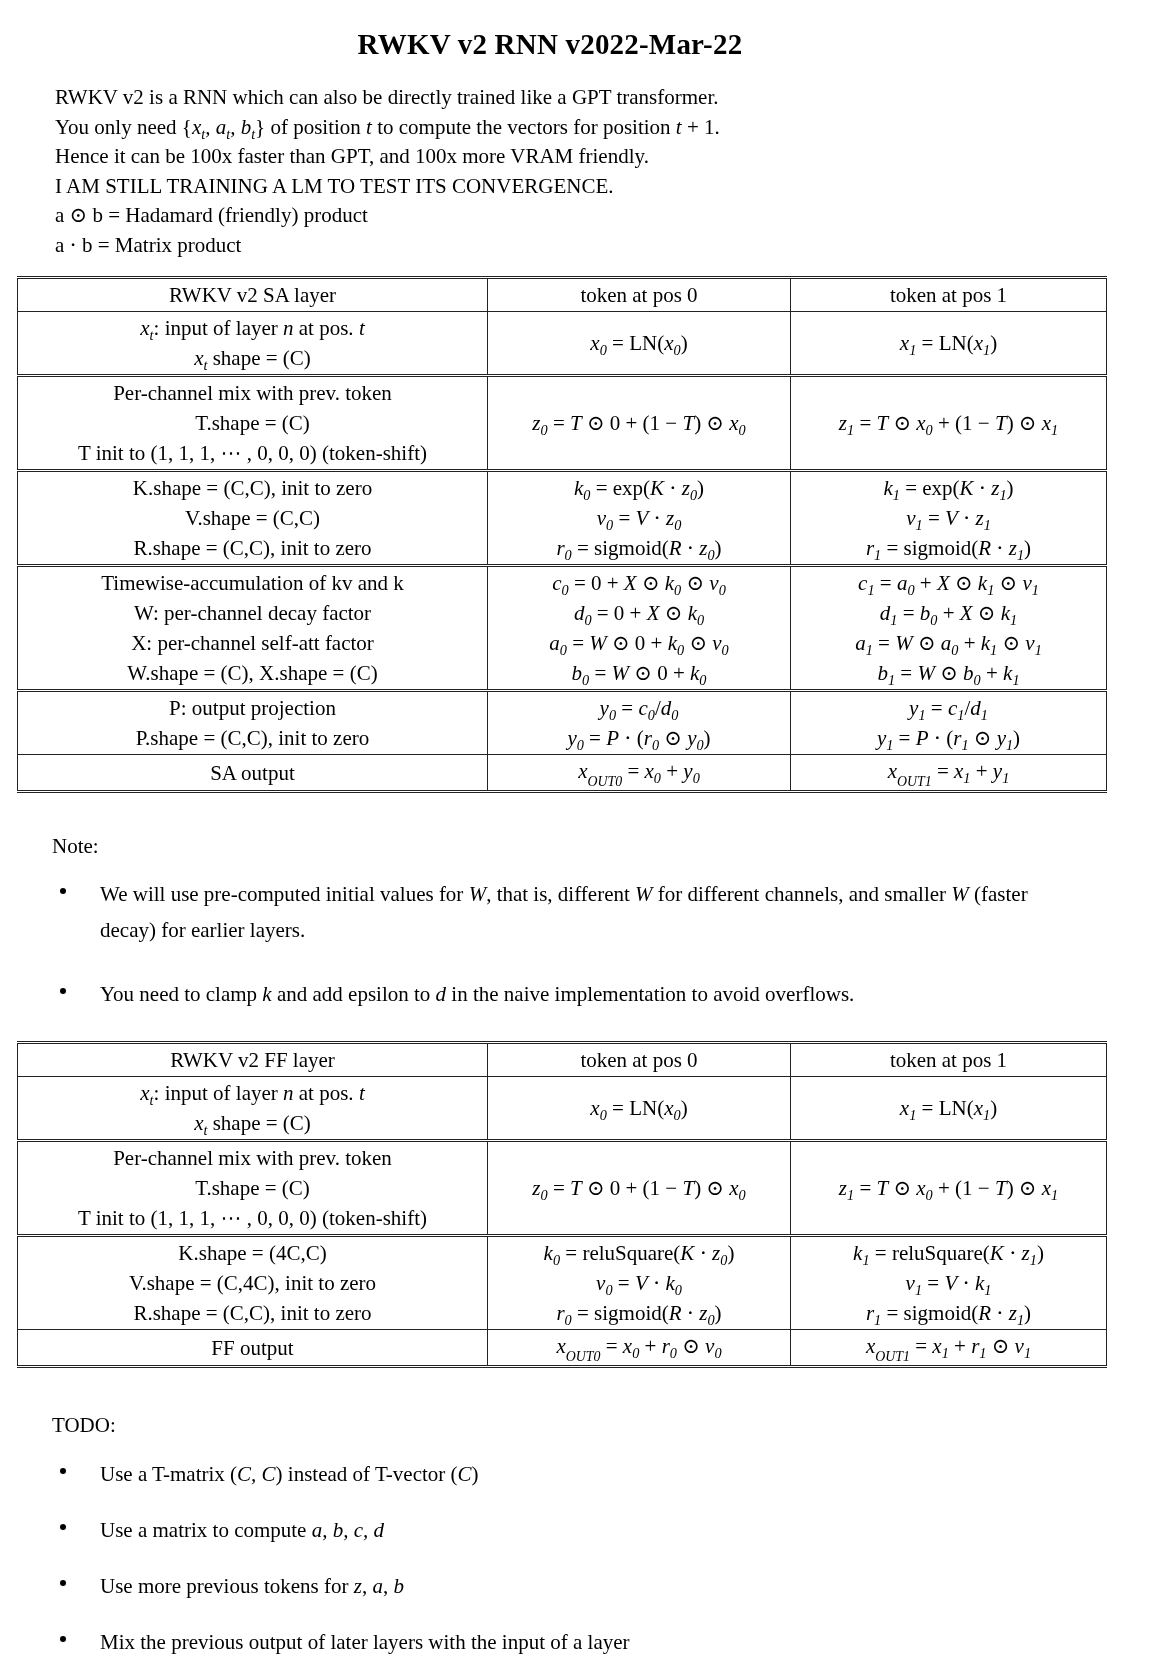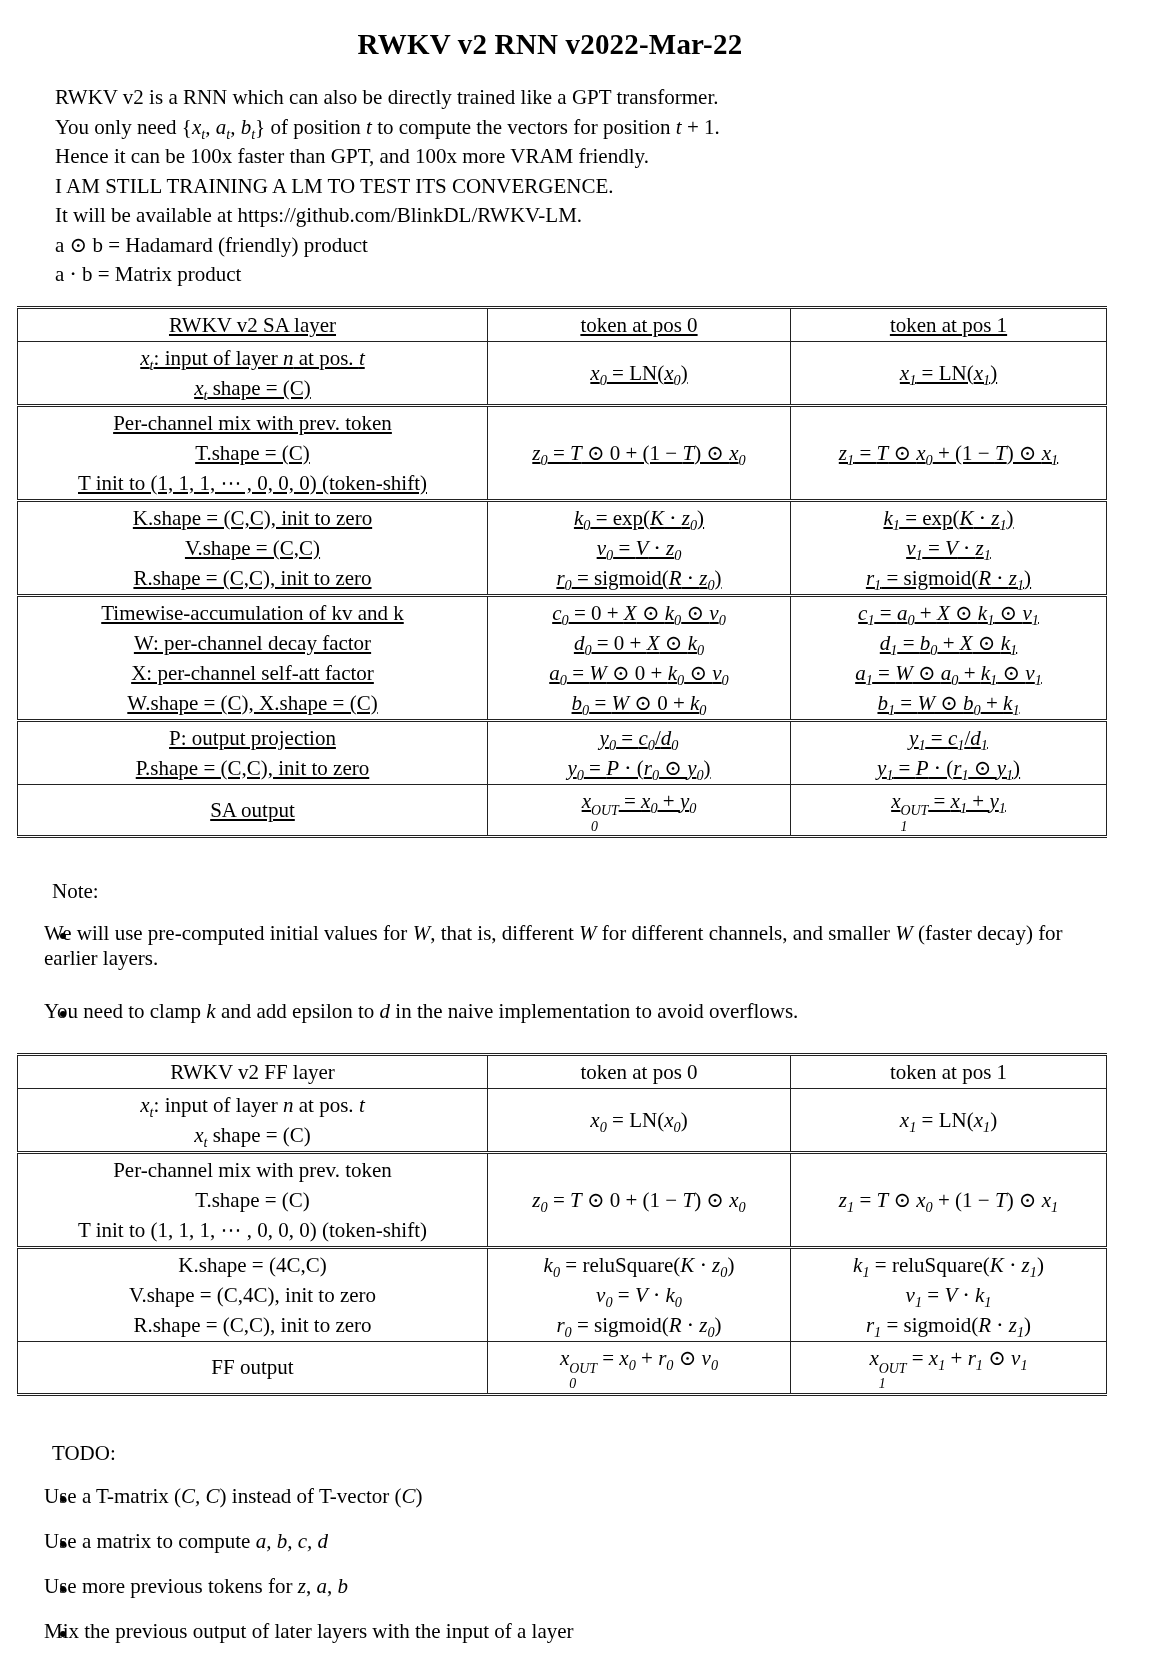--- a/index.html
+++ b/index.html
@@ -28,38 +28,38 @@
   }
   .tbl td {
     border-left:1px solid #222;
     text-align:center; vertical-align:middle;
     line-height:30px; padding:1px 6px;
   }
   .tbl td:first-child { border-left:none; }
   .tbl tr.s1 { border-top:1px solid #222; }
   .tbl tr.s2 { border-top:3px double #222; }
   .c1 { width:470px; } .c2 { width:303px; } .c3 { width:316px; }
-  .tbl1 { margin-top:16px;text-decoration:underline; }
+  .tbl1 { margin-top:16px; }
   .tbl2 { margin-top:29px; }
 
   
   .mi { font-style:italic; }
   sub, sup { font-size:68%; line-height:0; }
   .ss {
-    display:inline-flex; flex-direction:column; align-items:flex-start;
+    display:inline-flex; flex-direction:row; align-items:flex-start;
     font-size:66%; line-height:1.12; vertical-align:-0.55em;
   }
 
   .heading { margin-left:52px; line-height:30px; }
   .note-heading { margin-top:38px; }
   .todo-heading { margin-top:42px; }
 
   .bullet {
-    position:relative; padding-left:44px; width:1080px;
-    line-height:25px;
+    position:relative; padding-left:100px; width:1080px;
+    line-height:36px;
   }
   .dot {
     position:absolute; left:60px; top:12px;
     width:6px; height:6px; border-radius:50%; background:#000;
   }
   .note-list .bullet { margin-top:28px; }
   .note-list .bullet:first-child { margin-top:15px; }
   .todo-list .bullet { margin-top:20px; }
   .todo-list .bullet:first-child { margin-top:16px; }
 </style>
@@ -68,21 +68,20 @@
 
 <div class="page">
 
   <div class="title">RWKV v2 RNN v2022-Mar-22</div>
 
   <div class="intro">
     <div>RWKV v2 is a RNN which can also be directly trained like a GPT transformer.</div>
     <div>You only need {<span class="mi">x<sub>t</sub>, a<sub>t</sub>, b<sub>t</sub></span>} of position <span class="mi">t</span> to compute the vectors for position <span class="mi">t</span> + 1.</div>
     <div>Hence it can be 100x faster than GPT, and 100x more VRAM friendly.</div>
     <div>I AM STILL TRAINING A LM TO TEST ITS CONVERGENCE.</div>
-    <div>It will be available at https://github.com/BlinkDL/RWKV-LM.</div>
     <div>a ⊙ b = Hadamard (friendly) product</div>
     <div>a ⋅ b = Matrix product</div>
   </div>
 
   <table class="tbl tbl1">
     <colgroup>
         <col class="c1">
         <col class="c2">
         <col class="c3">
       </colgroup>

